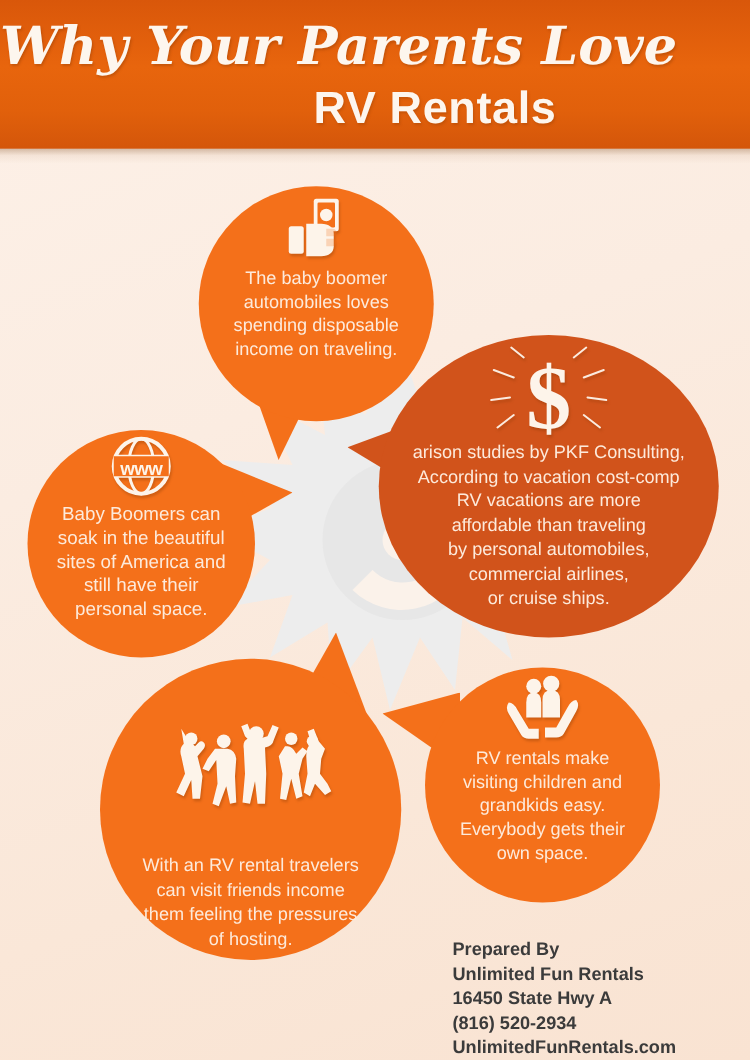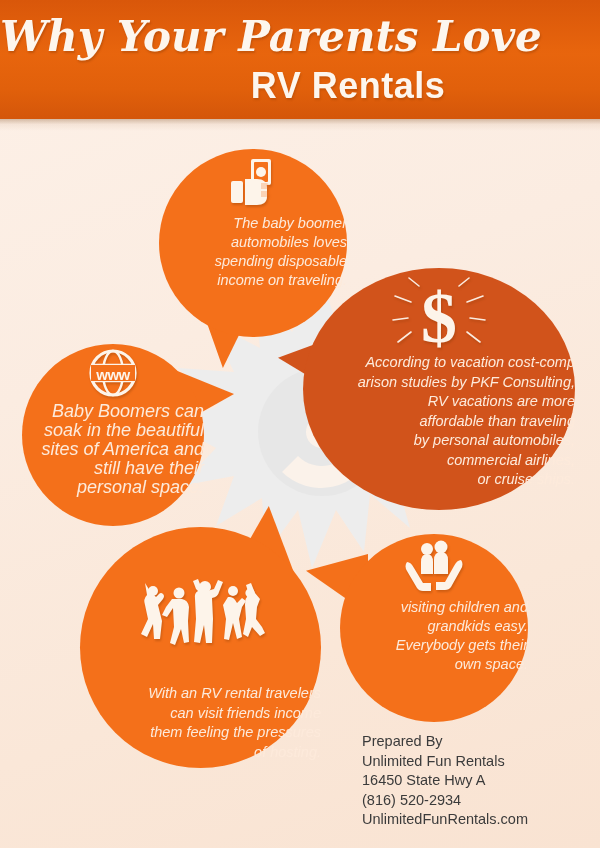--- a/index.html
+++ b/index.html
@@ -87,25 +87,24 @@
   .bubble {
     position: absolute;
     border-radius: 50%;
     z-index: 3;
     box-sizing: border-box;
   }
   .bubble .btext {
     position: absolute;
     left: 0;
     width: 100%;
-    text-align: right;
+    text-align: center;
     color: #fdeadb;
     font-family: "Liberation Sans", sans-serif;
     font-weight: normal;
-    font-style: italic;
   }
   .bubble .bicon {
     position: absolute;
     left: 50%;
     transform: translateX(-50%);
   }
 
   
   .tail {
     position: absolute;
@@ -165,21 +164,21 @@
   #bubble-www {
     left: 22px;
     top: 344px;
     width: 182px;
     height: 182px;
     background: #f4701a;
   }
   #bubble-www .bicon { top: 4px; }
   #bubble-www .btext {
     top: 58px;
-    font-size: 18px;
+    font-size: 15px;
     line-height: 19px;
   }
   #tail-www {
     left: 170px;
     top: 368px;
     width: 64px;
     height: 62px;
     background: #f4701a;
     clip-path: polygon(0% 0%, 0% 100%, 100% 42%);
     z-index: 2;
@@ -231,28 +230,29 @@
     height: 60px;
     background: #f4701a;
     clip-path: polygon(100% 0%, 100% 100%, 0% 28%);
     z-index: 2;
   }
 
   
   #footer {
     position: absolute;
     left: 362px;
-    top: 732px;
+    top: 751px;
     width: 230px;
     z-index: 5;
     color: #3b3b3b;
     font-family: "Liberation Sans", sans-serif;
     font-size: 14.5px;
     line-height: 19.5px;
     text-align: left;
+    font-weight: bold;
   }
   #footer div { white-space: nowrap; }
 
   .icon-shadow { filter: drop-shadow(1px 2px 1px rgba(120,50,0,0.30)); }
 </style>
 </head>
 <body>
 
 <div id="poster">
 
@@ -305,22 +305,22 @@
         <line x1="17" y1="42" x2="2" y2="44"></line>
         <line x1="20" y1="56" x2="7" y2="66"></line>
         <line x1="68" y1="10" x2="78" y2="2"></line>
         <line x1="76" y1="26" x2="92" y2="20"></line>
         <line x1="79" y1="42" x2="94" y2="44"></line>
         <line x1="76" y1="56" x2="89" y2="66"></line>
       </g>
       <text x="48" y="66" text-anchor="middle" font-family="'Liberation Serif', serif" font-weight="bold" font-size="72" fill="#fdf4ea">$</text>
     </svg>
     <div class="btext">
+      <div>arison studies by PKF Consulting,</div>
       <div>According to vacation cost-comp</div>
-      <div>arison studies by PKF Consulting,</div>
       <div>RV vacations are more</div>
       <div>affordable than traveling</div>
       <div>by personal automobiles,</div>
       <div>commercial airlines,</div>
       <div>or cruise ships.</div>
     </div>
   </div>
 
   <div class="bubble" id="bubble-www">
     <svg class="bicon icon-shadow" width="50" height="50" viewBox="0 0 50 50">
@@ -373,20 +373,21 @@
       <g fill="#fdf4ea">
         <circle cx="24" cy="9" r="6"></circle>
         <circle cx="38" cy="7" r="6.5"></circle>
         <path d="M18 22 q0 -8 6 -8 q6 0 6 8 l0 12 l-12 0 z"></path>
         <path d="M31 20 q0 -8 7 -8 q7 0 7 8 l0 14 l-14 0 z"></path>
         <path d="M4 22 q-3 4 0 9 l10 17 q2 3 6 3 l8 0 l0 -8 l-8 0 l-9 -15 q-3 -6 -7 -6 z"></path>
         <path d="M58 20 q3 4 0 9 l-10 18 q-2 3 -6 3 l-9 0 l0 -8 l9 0 l9 -16 q3 -6 7 -6 z"></path>
       </g>
     </svg>
     <div class="btext">
+      <div>RV rentals make</div>
       <div>visiting children and</div>
       <div>grandkids easy.</div>
       <div>Everybody gets their</div>
       <div>own space.</div>
     </div>
   </div>
 
   <div id="footer">
     <div>Prepared By</div>
     <div>Unlimited Fun Rentals</div>

